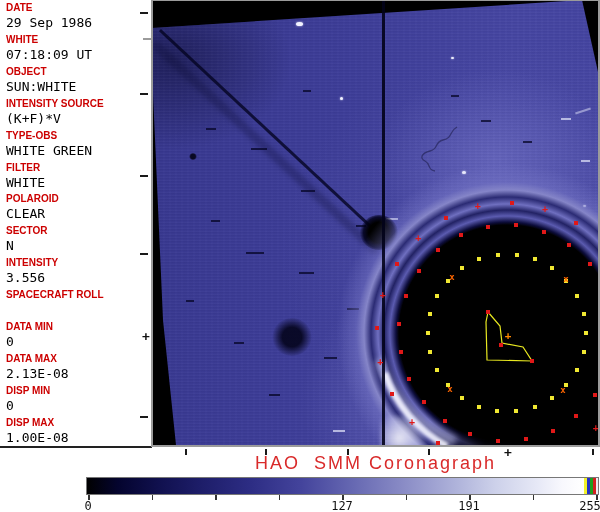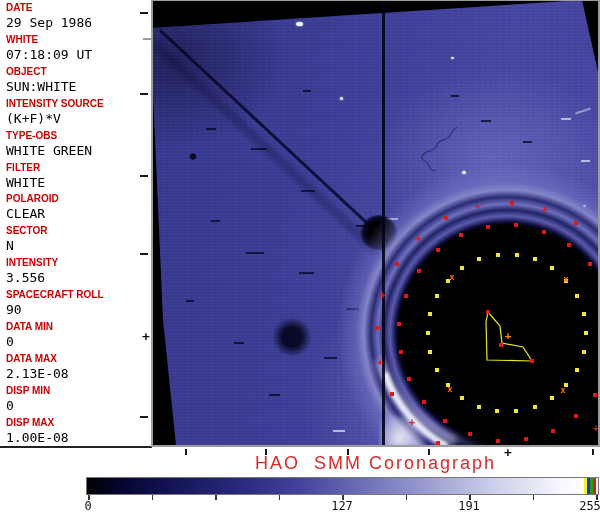--- a/index.html
+++ b/index.html
@@ -120,21 +120,20 @@
         <div class="meta-row" style="top: 225.3px;">
           <div class="meta-label" style="color: rgb(204, 0, 0);">SECTOR</div>
           <div class="meta-value" style="color: rgb(0, 0, 0);">N</div>
         </div>
         <div class="meta-row" style="top: 257.2px;">
           <div class="meta-label" style="color: rgb(204, 0, 0);">INTENSITY</div>
           <div class="meta-value" style="color: rgb(0, 0, 0);">3.556</div>
         </div>
         <div class="meta-row" style="top: 289.1px;">
           <div class="meta-label" style="color: rgb(204, 0, 0);">SPACECRAFT ROLL</div>
-          <div class="meta-value" style="color: rgb(0, 0, 0);">90</div>
         </div>
         <div class="meta-row" style="top: 321px;">
           <div class="meta-label" style="color: rgb(204, 0, 0);">DATA MIN</div>
           <div class="meta-value" style="color: rgb(0, 0, 0);">0</div>
         </div>
         <div class="meta-row" style="top: 352.9px;">
           <div class="meta-label" style="color: rgb(204, 0, 0);">DATA MAX</div>
           <div class="meta-value" style="color: rgb(0, 0, 0);">2.13E-08</div>
         </div>
         <div class="meta-row" style="top: 384.8px;">

